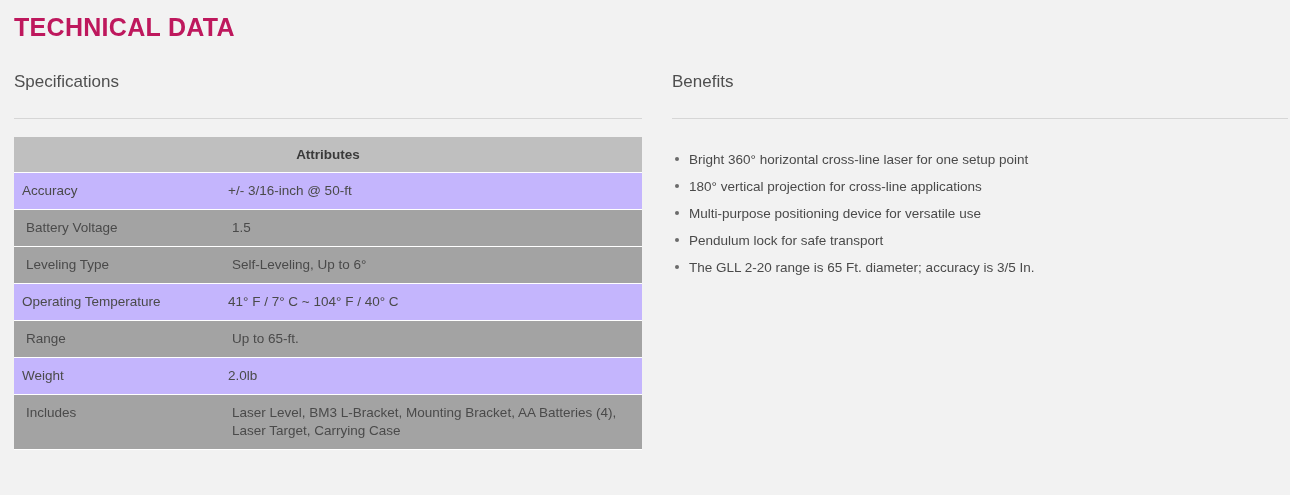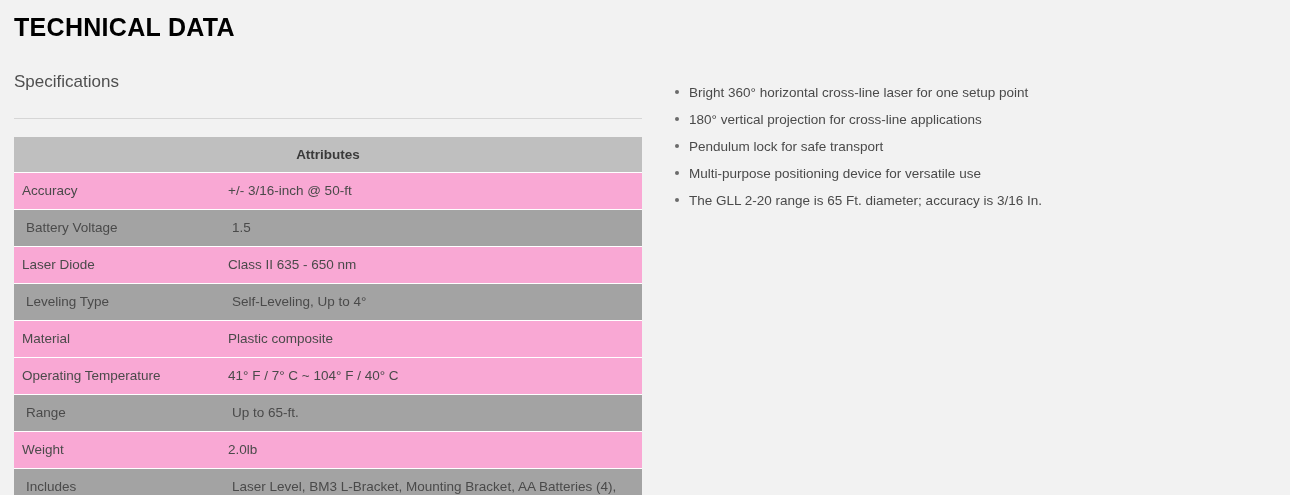--- a/index.html
+++ b/index.html
@@ -17,21 +17,21 @@
   .page {
     position: relative;
     width: 1290px;
     height: 495px;
     box-sizing: border-box;
     padding: 0 14px;
   }
   .page-title {
     font-size: 25px;
     font-weight: bold;
-    color: #000000;
+    color: #be185d;
     letter-spacing: 0.3px;
     margin: 0;
     padding-top: 12px;
     line-height: 30px;
   }
   .columns {
     display: flex;
     margin-top: 30px;
   }
   .col-left {
@@ -74,29 +74,29 @@
     padding: 9px 12px;
     vertical-align: top;
     color: #4a4a4a;
     border-bottom: 1px solid #ffffff;
     line-height: 18px;
   }
   table.spec-table td.attr-name {
     width: 182px;
   }
   table.spec-table tr.odd td {
-    background: #f9a8d4;
+    background: #c4b5fd;
     padding-left: 8px;
   }
   table.spec-table tr.even td {
     background: #a3a3a3;
   }
   ul.benefits {
     list-style: none;
-    margin: 12px 0 0 0;
+    margin: 32px 0 0 0;
     padding: 0;
   }
   ul.benefits li {
     position: relative;
     padding: 0 0 0 17px;
     margin-bottom: 10px;
     font-size: 13.5px;
     line-height: 17px;
     color: #4a4a4a;
   }
@@ -130,31 +130,23 @@
         </thead>
         <tbody>
           <tr class="odd">
             <td class="attr-name">Accuracy</td>
             <td>+/- 3/16-inch @ 50-ft</td>
           </tr>
           <tr class="even">
             <td class="attr-name">Battery Voltage</td>
             <td>1.5</td>
           </tr>
-          <tr class="odd">
-            <td class="attr-name">Laser Diode</td>
-            <td>Class II 635 - 650 nm</td>
-          </tr>
           <tr class="even">
             <td class="attr-name">Leveling Type</td>
-            <td>Self-Leveling, Up to 4°</td>
-          </tr>
-          <tr class="odd">
-            <td class="attr-name">Material</td>
-            <td>Plastic composite</td>
+            <td>Self-Leveling, Up to 6°</td>
           </tr>
           <tr class="odd">
             <td class="attr-name">Operating Temperature</td>
             <td>41° F / 7° C ~ 104° F / 40° C</td>
           </tr>
           <tr class="even">
             <td class="attr-name">Range</td>
             <td>Up to 65-ft.</td>
           </tr>
           <tr class="odd">
@@ -165,23 +157,24 @@
             <td class="attr-name">Includes</td>
             <td>Laser Level, BM3 L-Bracket, Mounting Bracket, AA Batteries (4), Laser Target, Carrying Case</td>
           </tr>
         </tbody>
       </table>
     </div>
 
     <div class="col-gap"></div>
 
     <div class="col-right">
+      <h2 class="section-head">Benefits</h2>
       <ul class="benefits">
         <li>Bright 360° horizontal cross-line laser for one setup point</li>
         <li>180° vertical projection for cross-line applications</li>
+        <li>Multi-purpose positioning device for versatile use</li>
         <li>Pendulum lock for safe transport</li>
-        <li>Multi-purpose positioning device for versatile use</li>
-        <li>The GLL 2-20 range is 65 Ft. diameter; accuracy is 3/16 In.</li>
+        <li>The GLL 2-20 range is 65 Ft. diameter; accuracy is 3/5 In.</li>
       </ul>
     </div>
 
   </div>
 </div>
 
 </body></html>

